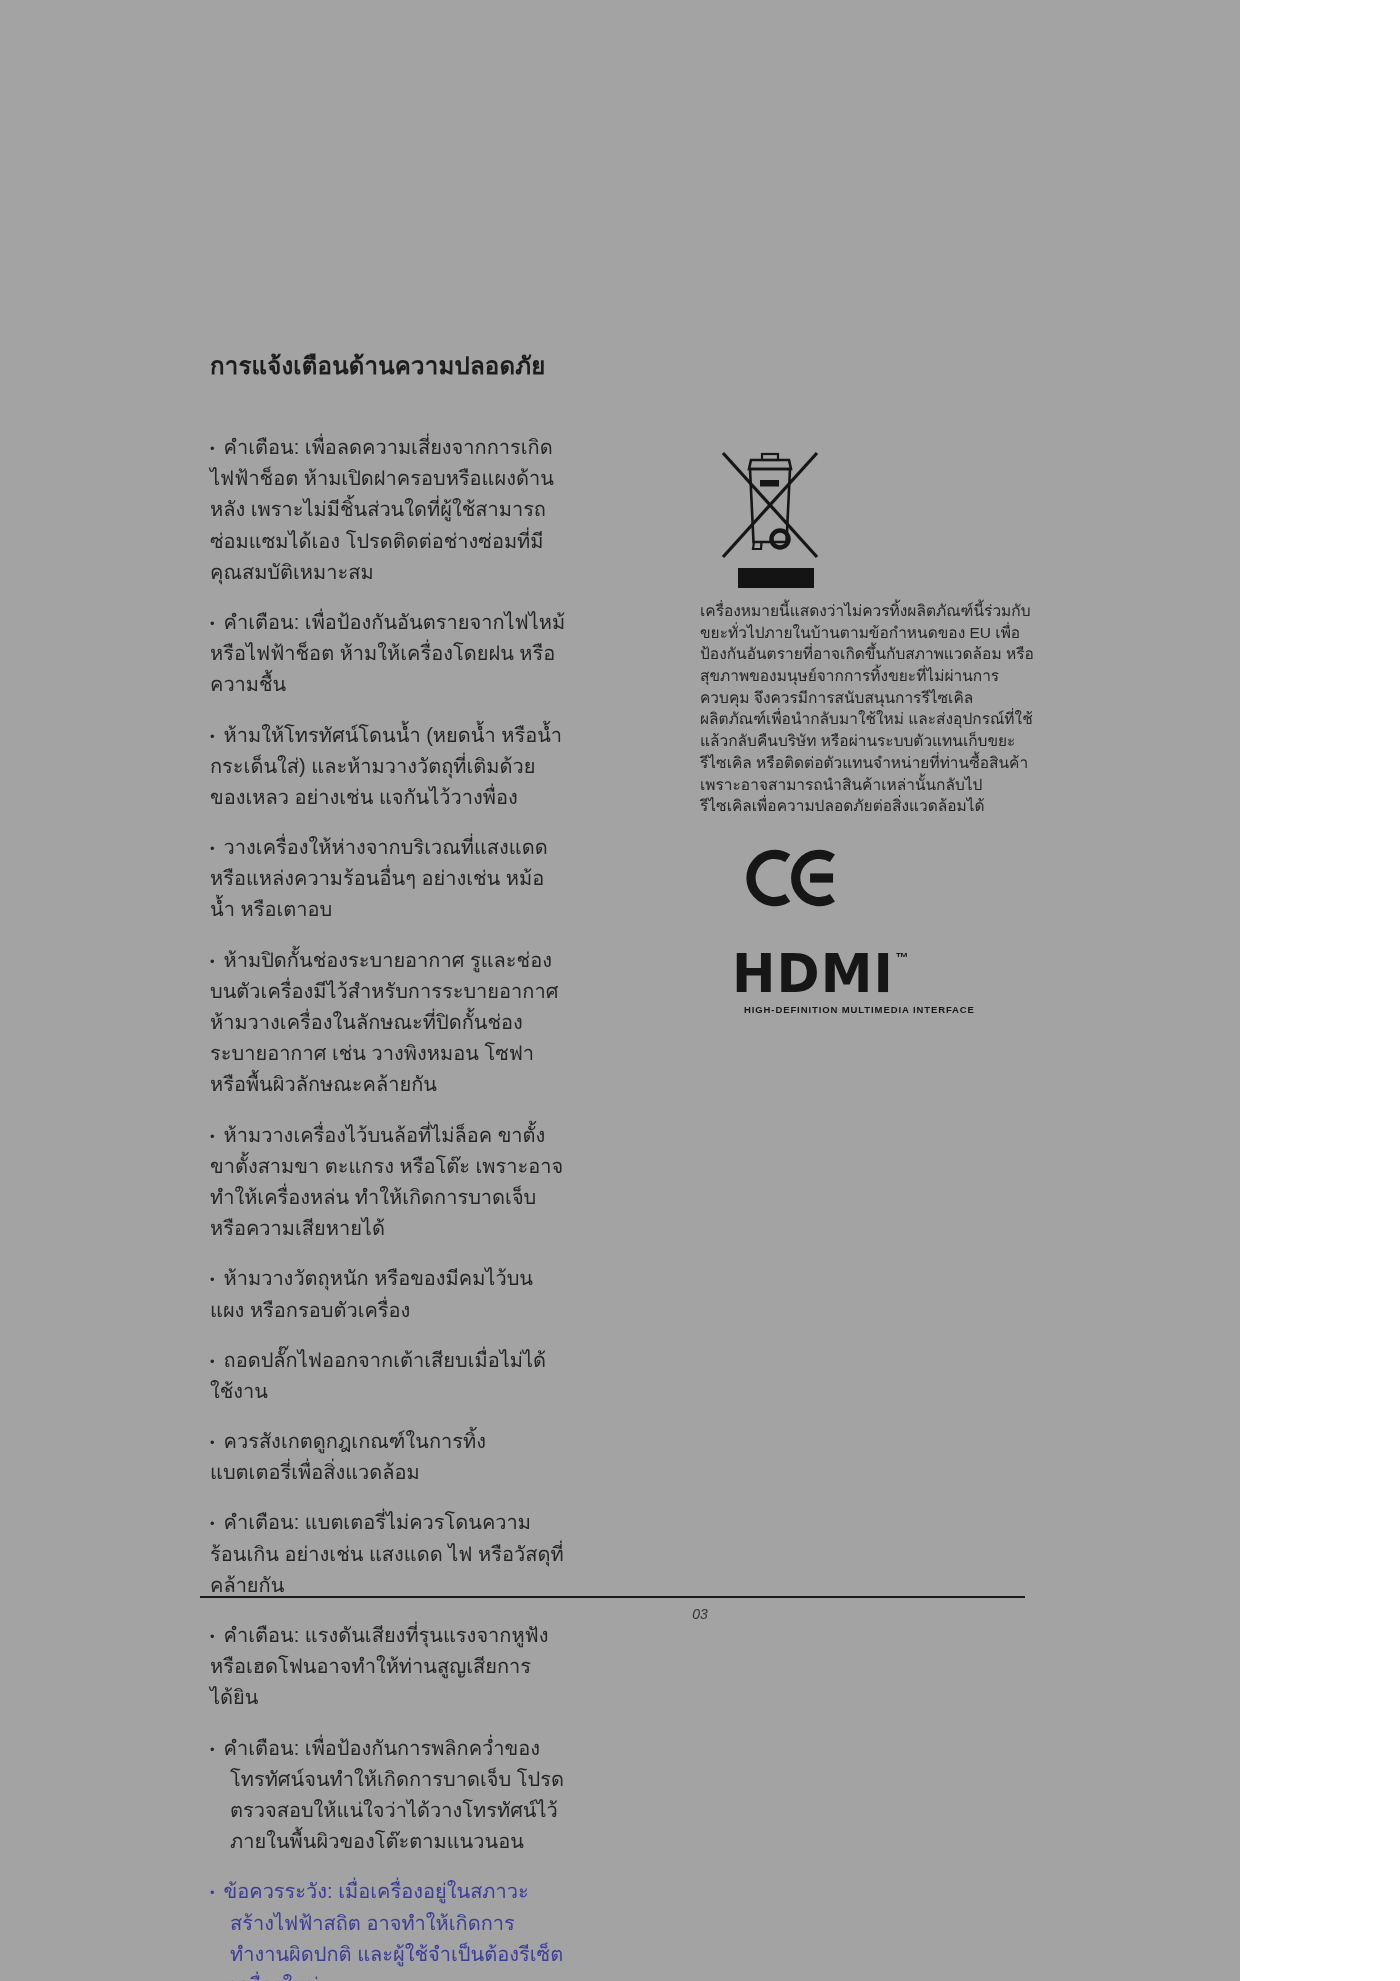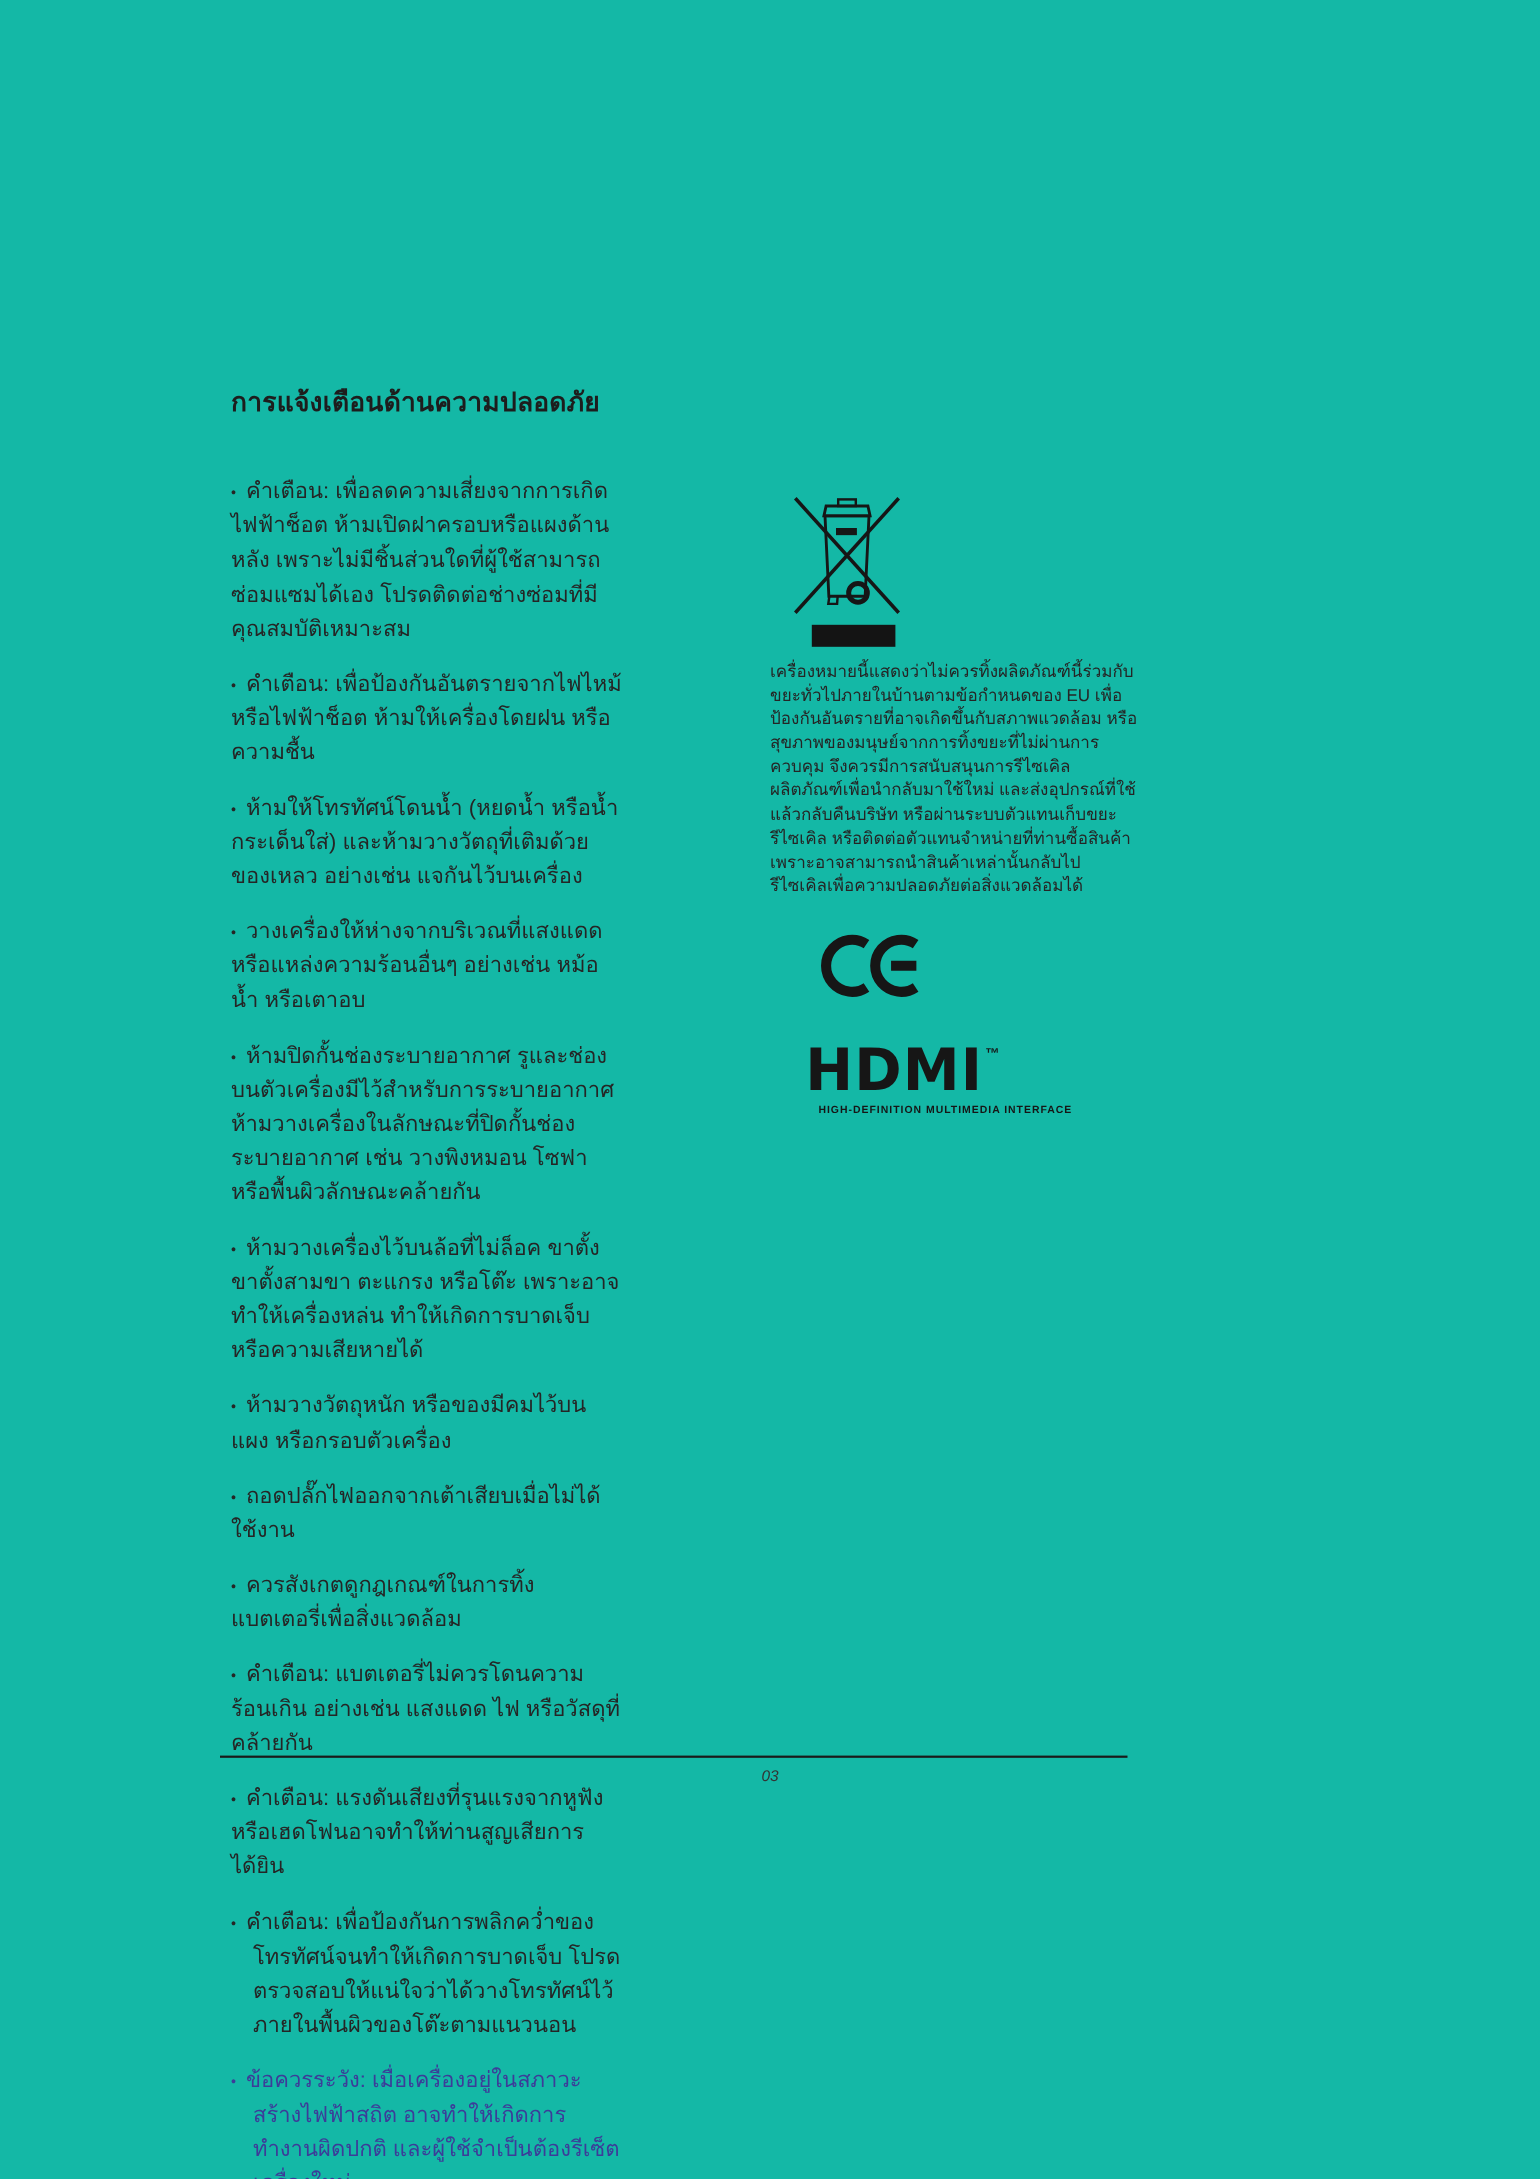--- a/index.html
+++ b/index.html
@@ -1,20 +1,20 @@
 <!DOCTYPE html>
 <html style="--caution: #3c3c99;"><head>
 <meta charset="utf-8">
 <style>
   html, body { margin: 0; padding: 0; background: #ffffff; }
   .page {
     position: relative;
-    width: 1400px;
+    width: 1240px;
     height: 1981px;
-    background: #14b8a6;
+    background: #a3a3a3;
     font-family: "Liberation Sans", "DejaVu Sans", sans-serif;
     color: #2a2a2a;
     overflow: hidden;
   }
 
   
   .heading {
     position: absolute;
     left: 210px;
     top: 330px;
@@ -132,21 +132,21 @@
 </head>
 <body>
 
 <div class="page">
 
   <h1 class="heading">การแจ้งเตือนด้านความปลอดภัย</h1>
 
   <div class="left-col">
     <div class="bullet">คำเตือน: เพื่อลดความเสี่ยงจากการเกิดไฟฟ้าช็อต ห้ามเปิดฝาครอบหรือแผงด้านหลัง เพราะไม่มีชิ้นส่วนใดที่ผู้ใช้สามารถซ่อมแซมได้เอง โปรดติดต่อช่างซ่อมที่มีคุณสมบัติเหมาะสม</div>
     <div class="bullet">คำเตือน: เพื่อป้องกันอันตรายจากไฟไหม้ หรือไฟฟ้าช็อต ห้ามให้เครื่องโดยฝน หรือความชื้น</div>
-    <div class="bullet">ห้ามให้โทรทัศน์โดนน้ำ (หยดน้ำ หรือน้ำกระเด็นใส่) และห้ามวางวัตถุที่เติมด้วยของเหลว อย่างเช่น แจกันไว้บนเครื่อง</div>
+    <div class="bullet">ห้ามให้โทรทัศน์โดนน้ำ (หยดน้ำ หรือน้ำกระเด็นใส่) และห้ามวางวัตถุที่เติมด้วยของเหลว อย่างเช่น แจกันไว้วางพื่อง</div>
     <div class="bullet">วางเครื่องให้ห่างจากบริเวณที่แสงแดด หรือแหล่งความร้อนอื่นๆ อย่างเช่น หม้อน้ำ หรือเตาอบ</div>
     <div class="bullet">ห้ามปิดกั้นช่องระบายอากาศ รูและช่องบนตัวเครื่องมีไว้สำหรับการระบายอากาศ ห้ามวางเครื่องในลักษณะที่ปิดกั้นช่องระบายอากาศ เช่น วางพิงหมอน โซฟา หรือพื้นผิวลักษณะคล้ายกัน</div>
     <div class="bullet">ห้ามวางเครื่องไว้บนล้อที่ไม่ล็อค ขาตั้ง ขาตั้งสามขา ตะแกรง หรือโต๊ะ เพราะอาจทำให้เครื่องหล่น ทำให้เกิดการบาดเจ็บ หรือความเสียหายได้</div>
     <div class="bullet">ห้ามวางวัตถุหนัก หรือของมีคมไว้บนแผง หรือกรอบตัวเครื่อง</div>
     <div class="bullet">ถอดปลั๊กไฟออกจากเต้าเสียบเมื่อไม่ได้ใช้งาน</div>
     <div class="bullet">ควรสังเกตดูกฎเกณฑ์ในการทิ้งแบตเตอรี่เพื่อสิ่งแวดล้อม</div>
     <div class="bullet">คำเตือน: แบตเตอรี่ไม่ควรโดนความร้อนเกิน อย่างเช่น แสงแดด ไฟ หรือวัสดุที่คล้ายกัน</div>
     <div class="bullet">คำเตือน: แรงดันเสียงที่รุนแรงจากหูฟังหรือเฮดโฟนอาจทำให้ท่านสูญเสียการได้ยิน</div>
     <div class="bullet hang">คำเตือน: เพื่อป้องกันการพลิกคว่ำของโทรทัศน์จนทำให้เกิดการบาดเจ็บ โปรดตรวจสอบให้แน่ใจว่าได้วางโทรทัศน์ไว้ภายในพื้นผิวของโต๊ะตามแนวนอน</div>
     <div class="bullet hang caution">ข้อควรระวัง: เมื่อเครื่องอยู่ในสภาวะสร้างไฟฟ้าสถิต อาจทำให้เกิดการทำงานผิดปกติ และผู้ใช้จำเป็นต้องรีเซ็ตเครื่องใหม่</div>

